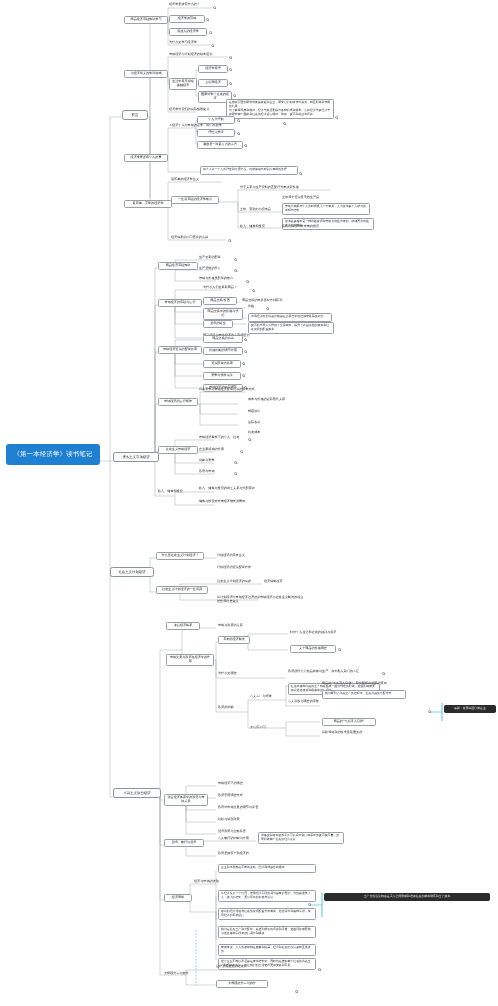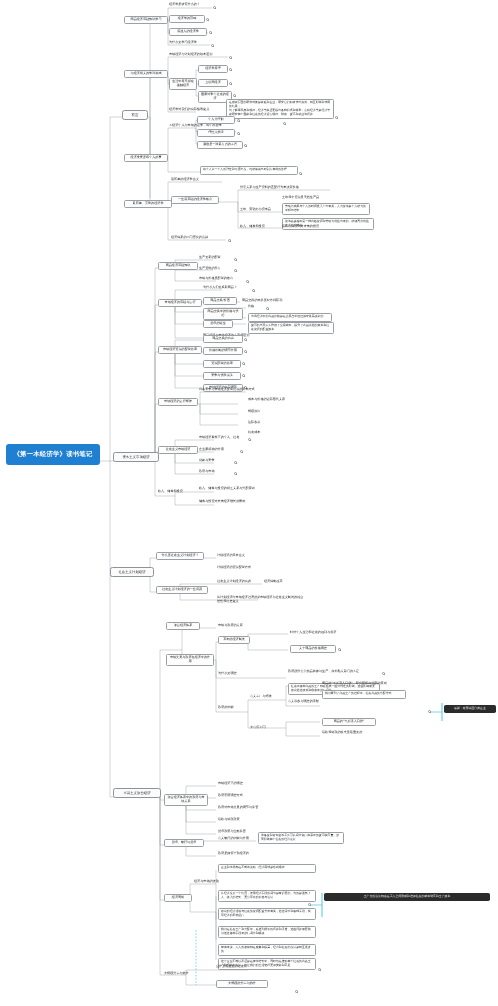--- a/index.html
+++ b/index.html
@@ -48,21 +48,20 @@
   
   .root{
     font-size:6.4px;
     background:#1f7fd0;
     color:#fff;
     border-radius:3px;
     padding:6px 7px;
     text-align:center;
     line-height:1.35;
     letter-spacing:0.2px;
-    font-weight:bold;
   }
   
   .para{
     font-size:2.9px;
     border:0.4px solid #9aa0a6;
     border-radius:1.4px;
     background:#fff;
     padding:1.4px 2px;
     text-align:left;
     line-height:1.3;

